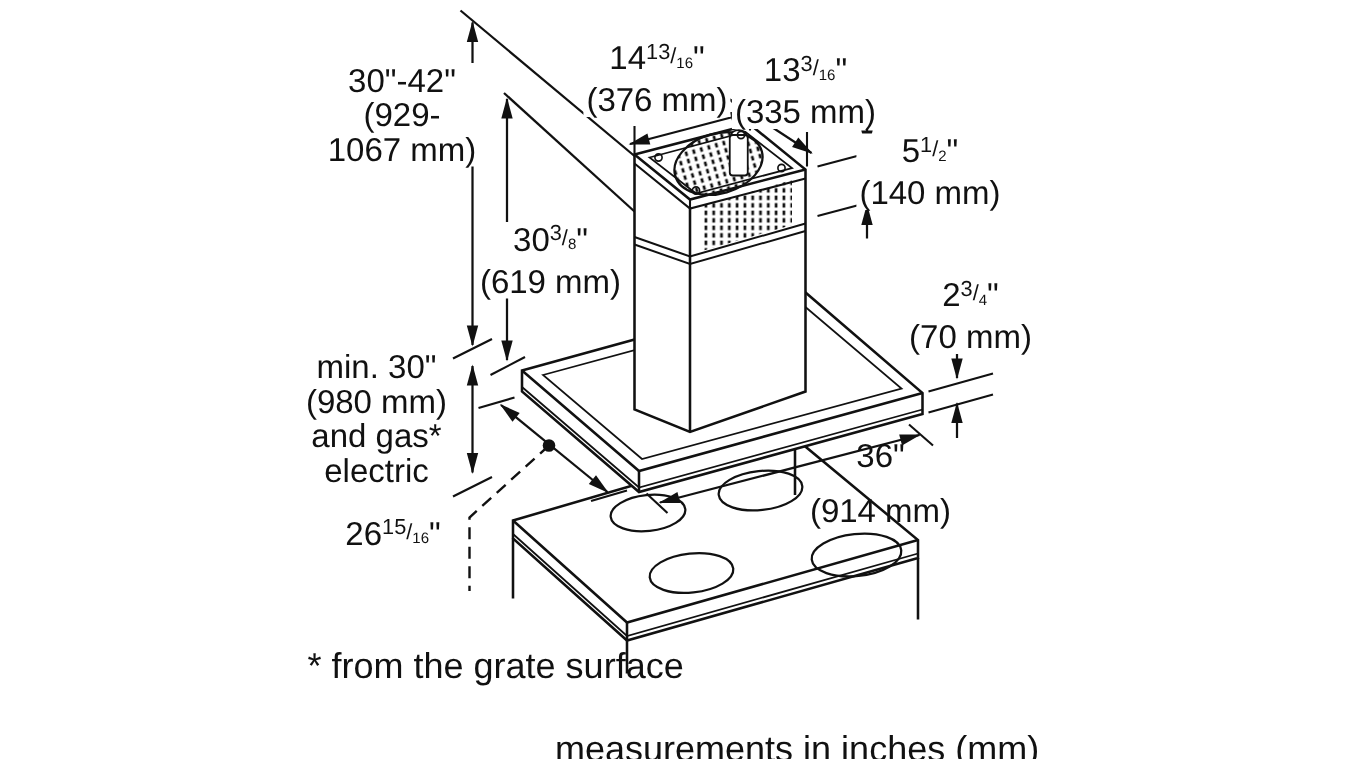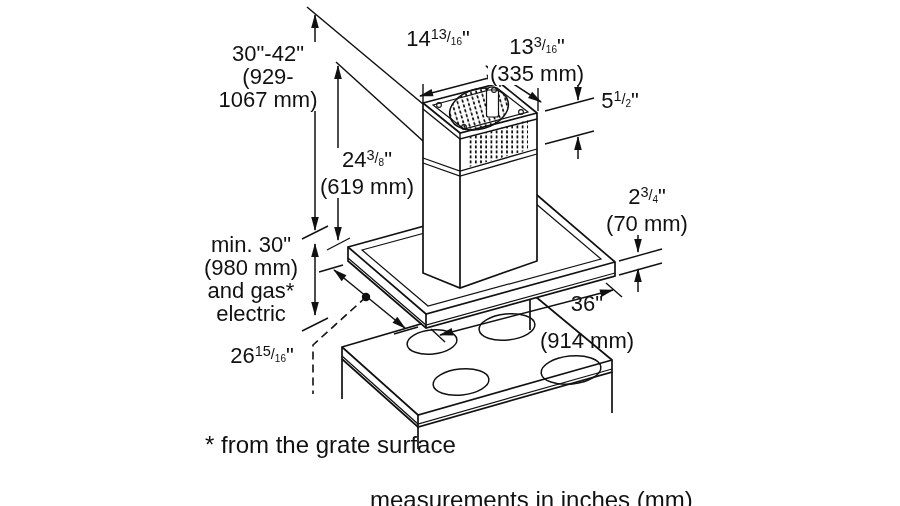--- a/index.html
+++ b/index.html
@@ -117,33 +117,35 @@
 </svg>
 
 <div class="dim" style="left:268px;top:42px;">
   <div>30"-42"</div>
   <div>(929-</div>
   <div>1067 mm)</div>
 </div>
 
 <div class="dim" style="left:438px;top:27px;">
   <div><span>14</span><span class="num">13</span><span class="sl">/</span><span class="den">16</span><span>"</span></div>
+  <div>(376 mm)</div>
 </div>
 
 <div class="dim" style="left:537px;top:35px;">
   <div><span>13</span><span class="num">3</span><span class="sl">/</span><span class="den">16</span><span>"</span></div>
   <div>(335 mm)</div>
 </div>
 
 <div class="dim" style="left:620px;top:89px;">
   <div><span>5</span><span class="num">1</span><span class="sl">/</span><span class="den">2</span><span>"</span></div>
+  <div>(140 mm)</div>
 </div>
 
 <div class="dim" style="left:367px;top:148px;">
-  <div><span>24</span><span class="num">3</span><span class="sl">/</span><span class="den">8</span><span>"</span></div>
+  <div><span>30</span><span class="num">3</span><span class="sl">/</span><span class="den">8</span><span>"</span></div>
   <div>(619 mm)</div>
 </div>
 
 <div class="dim" style="left:647px;top:185px;">
   <div><span>2</span><span class="num">3</span><span class="sl">/</span><span class="den">4</span><span>"</span></div>
   <div>(70 mm)</div>
 </div>
 
 <div class="dim" style="left:251px;top:233px;">
   <div>min. 30"</div>

